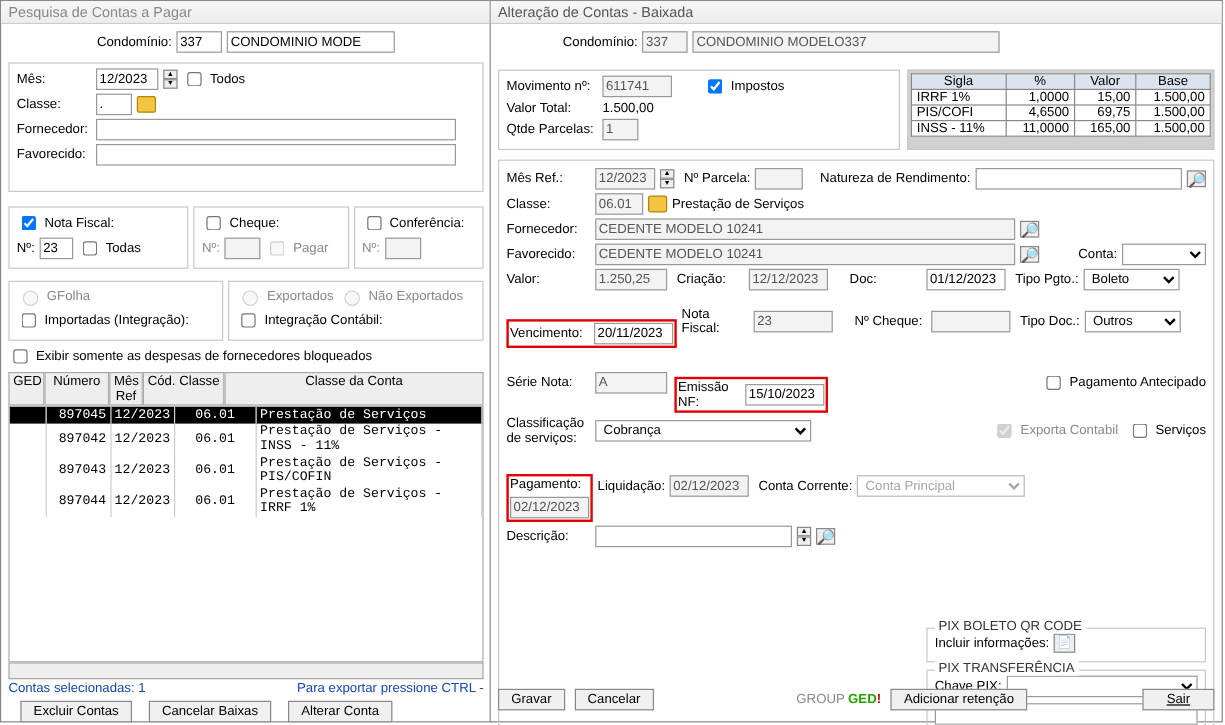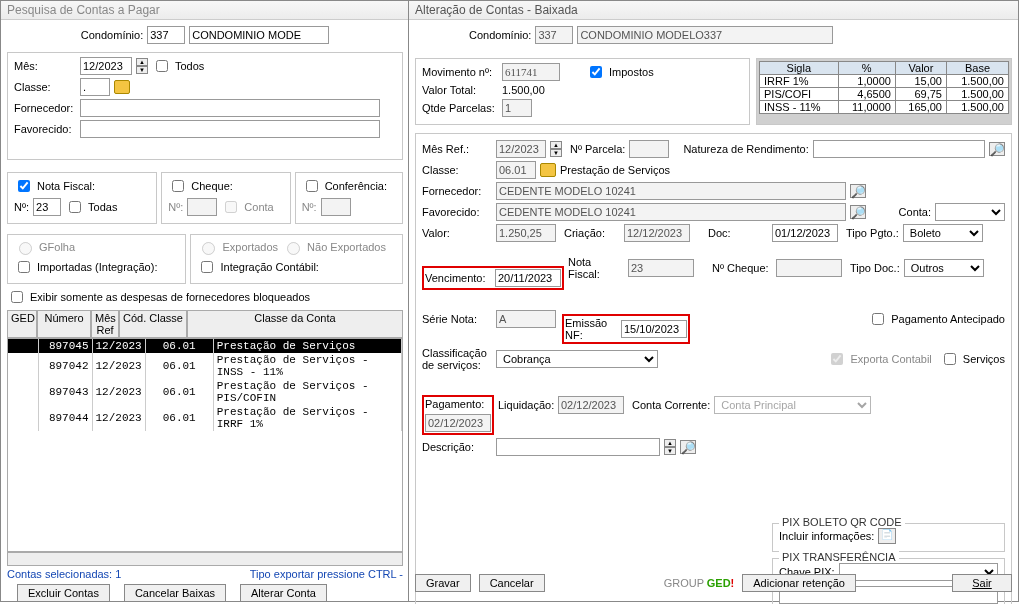--- a/index.html
+++ b/index.html
@@ -96,21 +96,21 @@
       </div>
       <div class="fieldset" style="flex:1.1;">
         <div class="row">
           <input type="checkbox" class="chk smallchk" style="">
           <label>Cheque:</label>
         </div>
         <div class="row">
           <label class="disabled">Nº:</label>
           <input class="txt ro" style="width: 30px;" disabled="">
           <input type="checkbox" class="chk smallchk" disabled="" style="">
-          <label class="disabled">Conta</label>
+          <label class="disabled">Pagar</label>
         </div>
       </div>
       <div class="fieldset" style="flex:0.9;">
         <div class="row">
           <input type="checkbox" class="chk smallchk" style="">
           <label>Conferência:</label>
         </div>
         <div class="row">
           <label class="disabled">Nº:</label>
           <input class="txt ro" style="width: 30px;" disabled="">
@@ -188,21 +188,21 @@
             <td>Prestação de Serviços - IRRF 1%</td>
           </tr>
         </tbody>
           </table>
       </div>
       <div class="scroll-h"></div>
     </div>
 
     <div class="row" style="justify-content:space-between; margin-top:2px;">
       <span class="status">Contas selecionadas: 1</span>
-      <span class="status">Tipo exportar pressione CTRL -</span>
+      <span class="status">Para exportar pressione CTRL -</span>
     </div>
 
     <div class="row" style="margin-top:4px; gap:14px; padding-left:10px;">
       <button class="btn">Excluir Contas</button>
       <button class="btn">Cancelar Baixas</button>
       <button class="btn">Alterar Conta</button>
     </div>
 
   </div>
 </div>
@@ -214,21 +214,21 @@
     <div class="row" style="justify-content:flex-start; padding-left:54px; margin-bottom:8px;">
       <label>Condomínio:</label>
       <input class="txt ro" style="width: 38px;" disabled="" value="337">
       <input class="txt ro" style="width: 256px;" disabled="" value="CONDOMINIO MODELO337">
     </div>
 
     <div style="display:flex; gap:6px;">
       <div class="fieldset" style="flex:1;">
         <div class="row">
           <label style="width:76px">Movimento nº:</label>
-          <input class="txt ro" style="width: 58px; font-family: Liberation Serif, serif;" disabled="" value="611741">
+          <input class="txt ro" style="width: 58px;" disabled="" value="611741">
           <span style="width:18px"></span>
           <input type="checkbox" class="chk smallchk" checked="" style="">
           <label>Impostos</label>
         </div>
         <div class="row">
           <label style="width:76px">Valor Total:</label>
           <span>1.500,00</span>
         </div>
         <div class="row">
           <label style="width:76px">Qtde Parcelas:</label>
@@ -335,37 +335,37 @@
           <label style="width:52px">Emissão NF:</label>
           <input class="txt" style="width: 66px;" value="15/10/2023">
         </span>
         <span style="flex:1"></span>
         <input type="checkbox" class="chk smallchk" style="">
         <label>Pagamento Antecipado</label>
       </div>
 
       <div class="row">
         <label style="width:70px">Classificação de serviços:</label>
-        <select class="sel" style="width:162px"><option>Cobrança</option></select>
+        <select class="sel" style="width:180px"><option>Cobrança</option></select>
         <span style="flex:1"></span>
         <input type="checkbox" class="chk smallchk" checked="" disabled="" style="">
         <label class="disabled">Exporta Contabil</label>
         <input type="checkbox" class="chk smallchk" style="margin-left: 8px;">
         <label>Serviços</label>
       </div>
 
       <div class="row">
         <span class="redbox" style="display:inline-flex; align-items:center; gap:4px;flex-direction:column;">
           <label style="width:66px">Pagamento:</label>
           <input class="txt ro" style="width: 66px;" disabled="" value="02/12/2023">
         </span>
         <label style="width:56px">Liquidação:</label>
         <input class="txt ro" style="width: 66px;" disabled="" value="02/12/2023">
         <label style="margin-left:4px">Conta Corrente:</label>
-        <select class="sel" style="width:157px" disabled=""><option>Conta Principal</option></select>
+        <select class="sel" style="width:140px" disabled=""><option>Conta Principal</option></select>
       </div>
 
       <div class="row">
         <label style="width:70px">Descrição:</label>
         <input class="txt" style="width: 164px;">
         <span class="icon-spin">
             <span>▲</span>
             <span>▼</span>
           </span>
         <span class="icon-bino">🔎</span>

